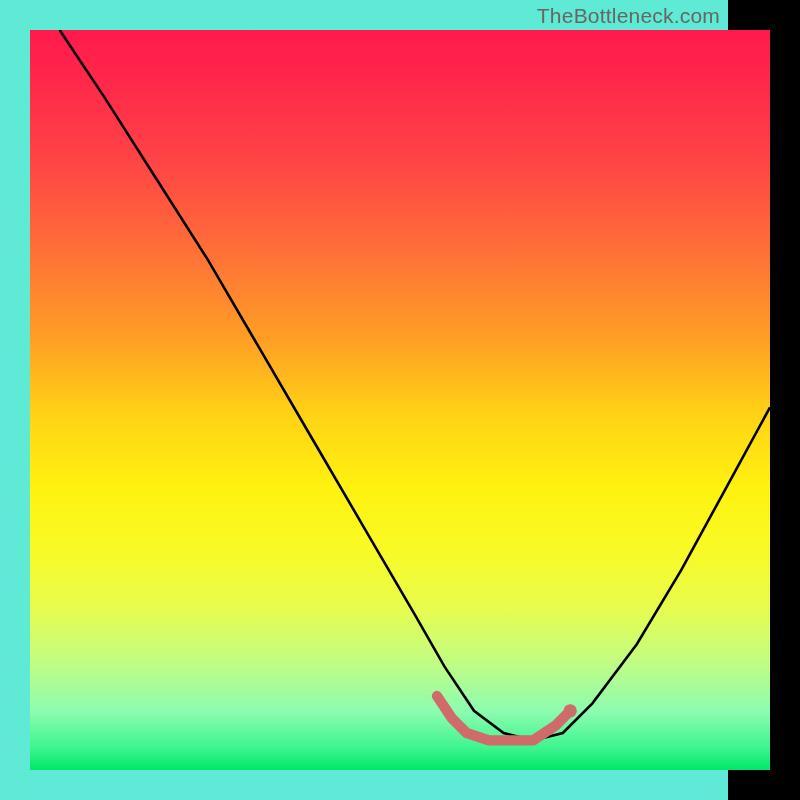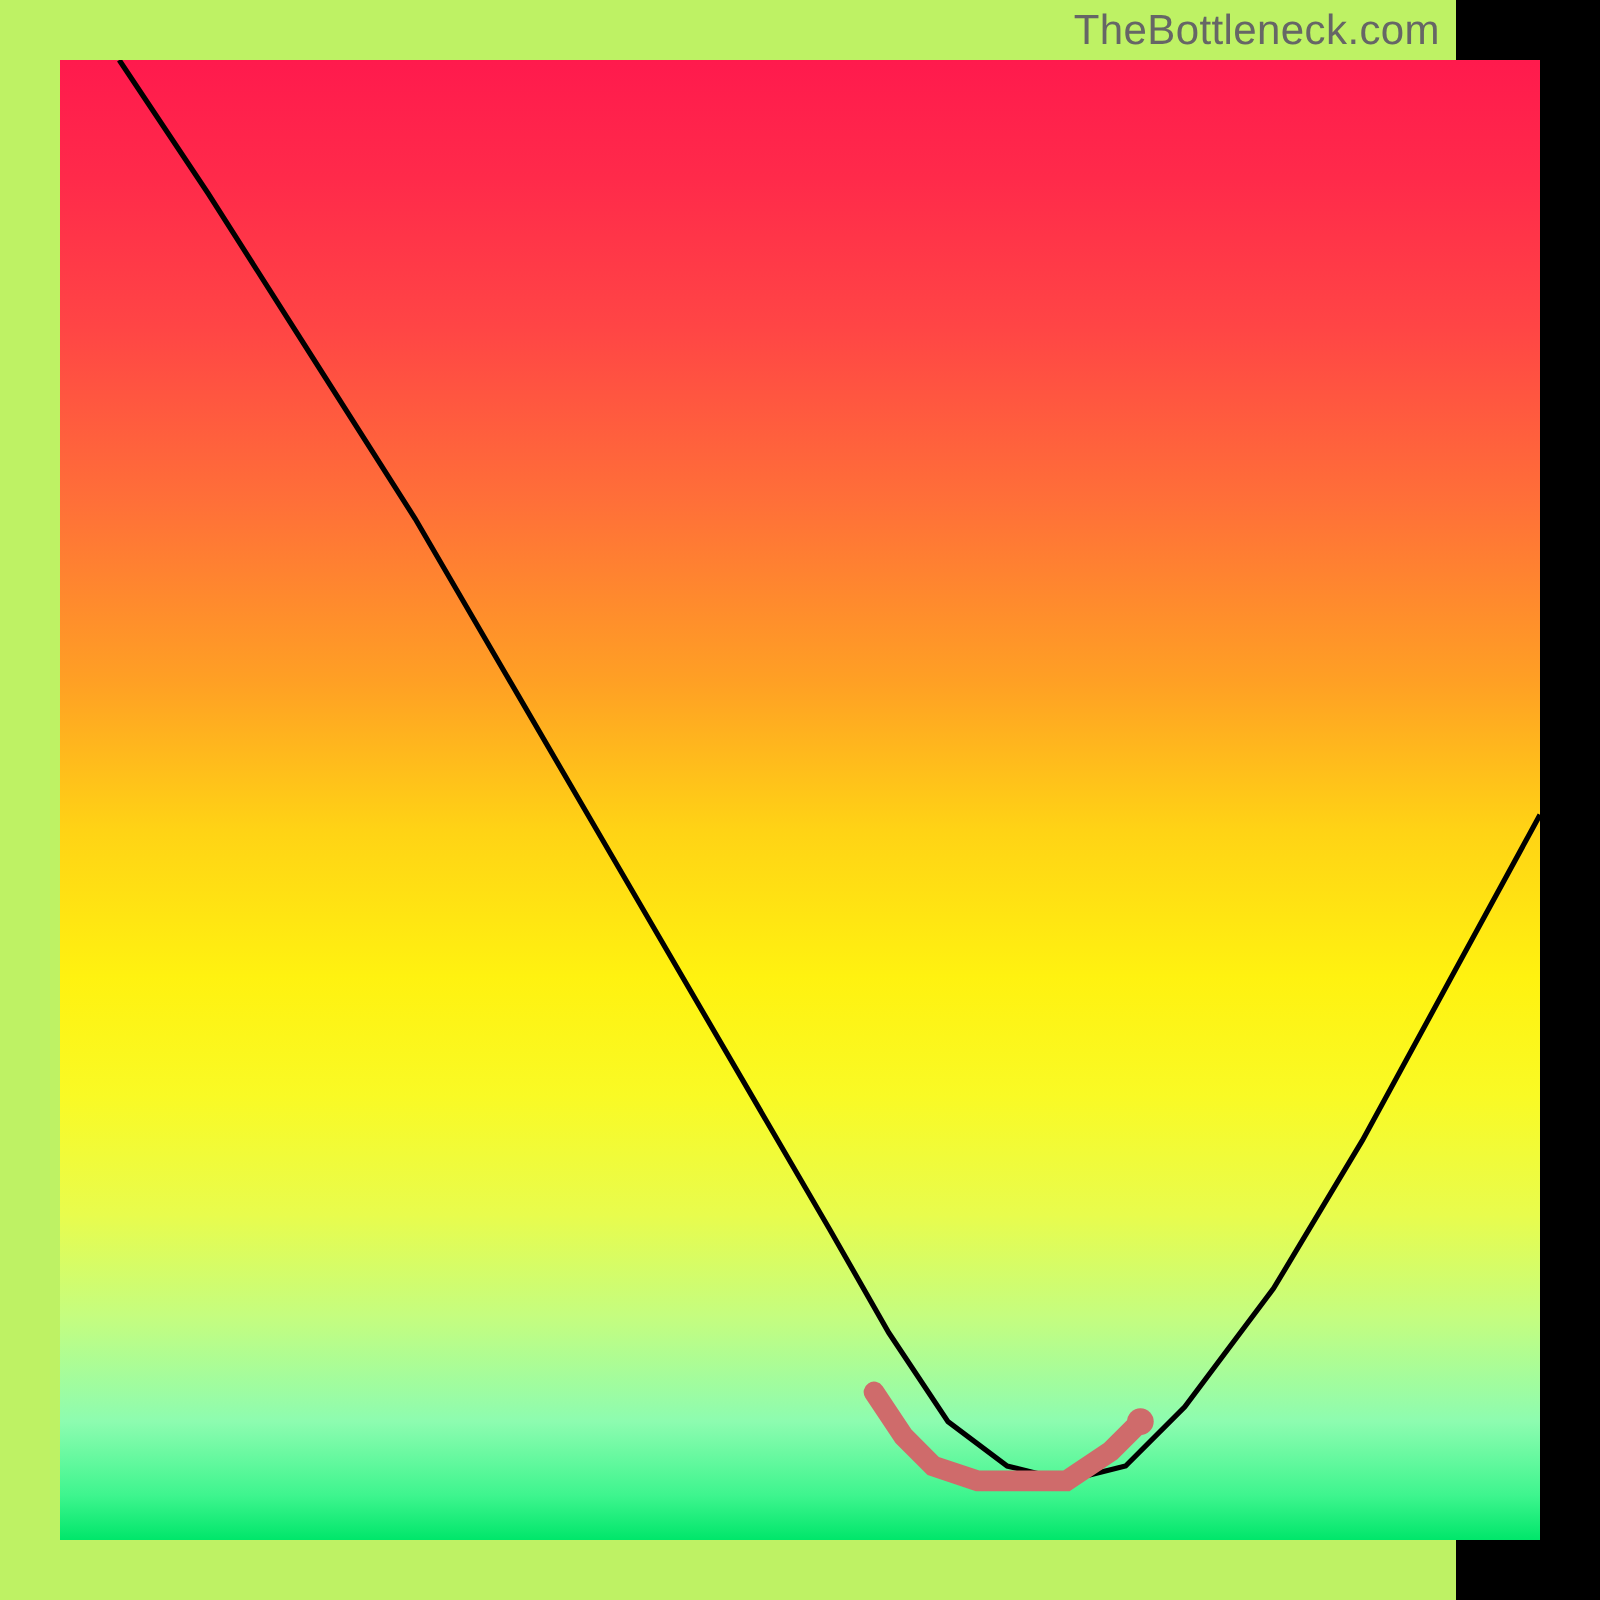--- a/index.html
+++ b/index.html
@@ -8,21 +8,21 @@
     width: 800px;
     height: 800px;
     background: #000;
     overflow: hidden;
     font-family: Arial, Helvetica, sans-serif;
   }
   .frame {
     position: relative;
     width: 728px;
     height: 800px;
-    background: #bef264;
+    background: #5eead4;
   }
   .plot-area {
     position: absolute;
     left: 30px;
     top: 30px;
     width: 740px;
     height: 740px;
     
     background: linear-gradient(to bottom,
       #ff1a4d 0%,

